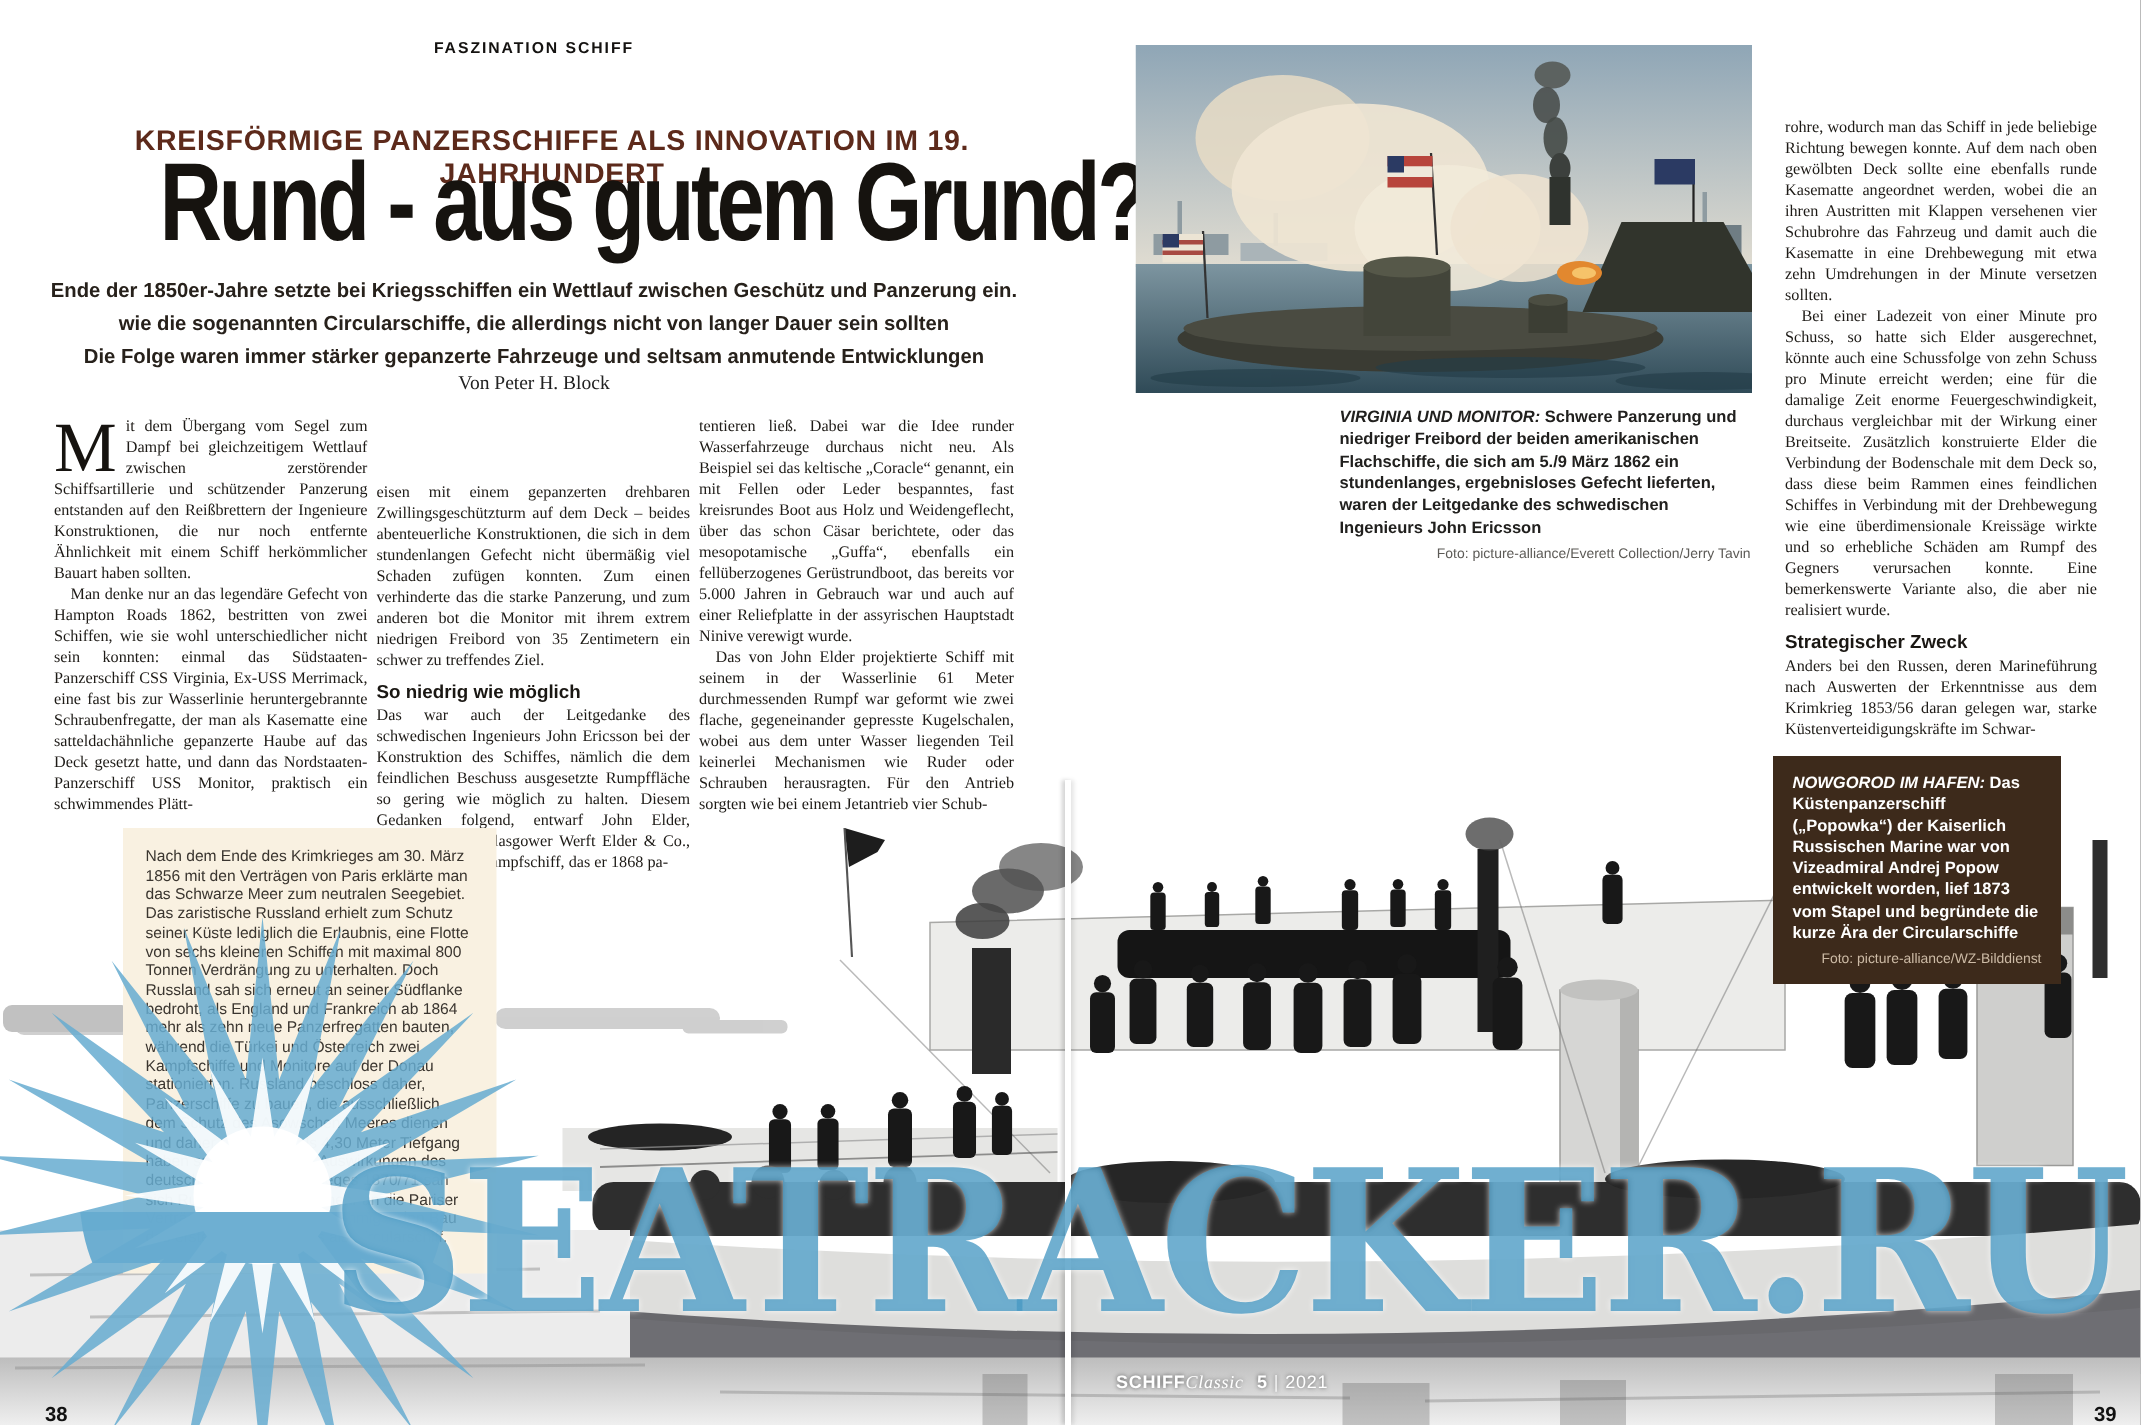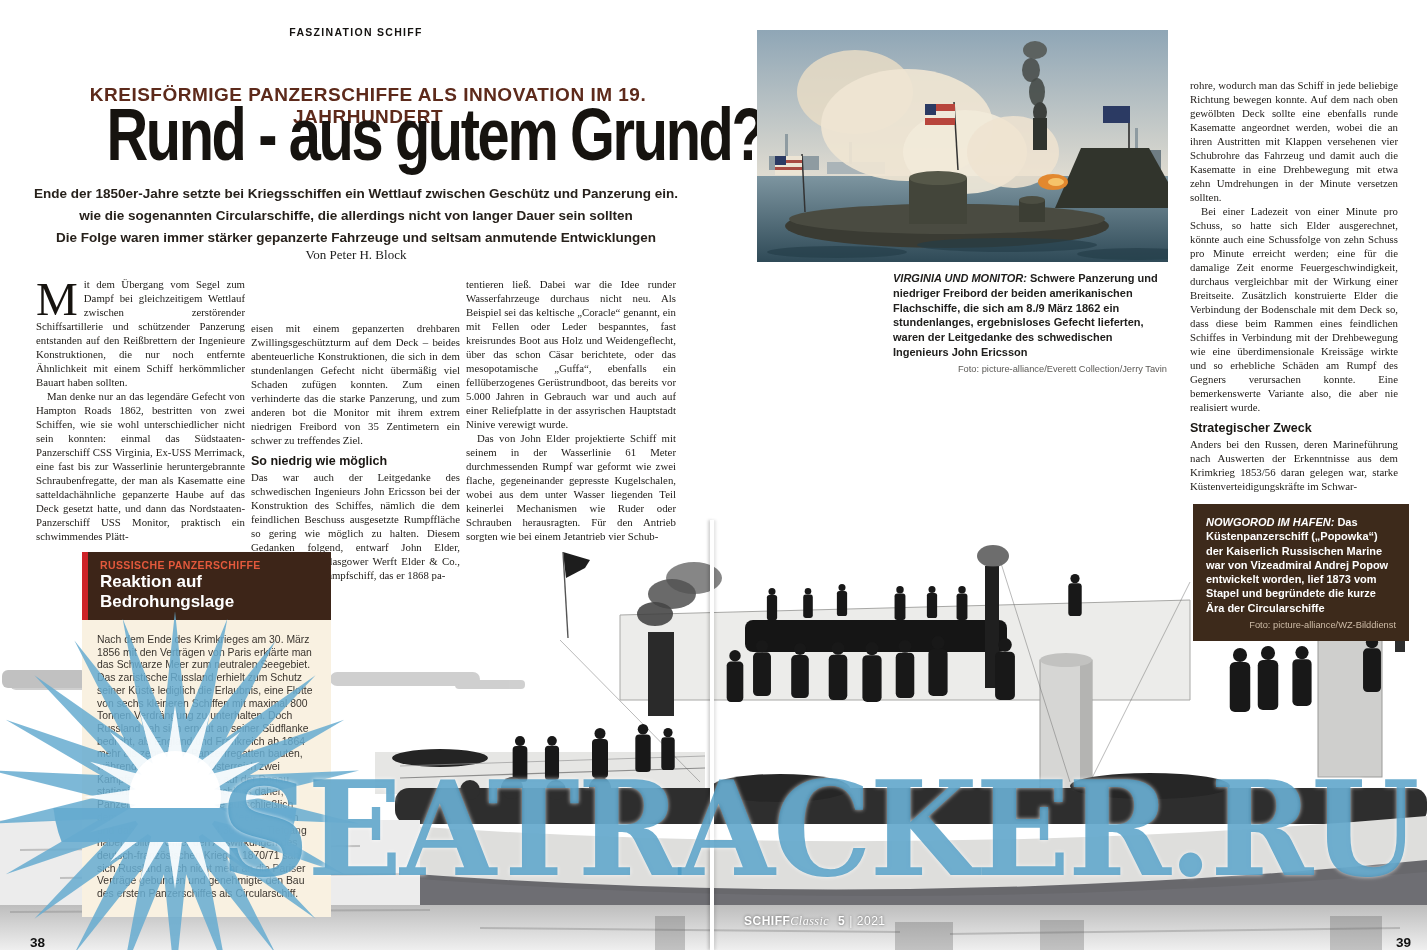--- a/index.html
+++ b/index.html
@@ -41,23 +41,23 @@
     color:#3a352f;min-height:250px;}
 
   
   .painting{position:absolute;left:757px;top:30px;width:411px;height:232px;}
   .cap-battle{position:absolute;left:893px;top:271px;width:274px;font-size:11px;
     line-height:14.8px;font-weight:bold;color:#21201e;}
   .cap-lead{font-style:italic;}
   .credit{font-weight:normal;font-size:9.3px;color:#5c5a56;text-align:right;margin-top:2px;}
 
   
-  .nowbox{position:absolute;left:1182px;top:504px;width:216px;box-sizing:border-box;
+  .nowbox{position:absolute;left:1182px;top:504px;width:192px;box-sizing:border-box;
     background:#3d2a1b;color:#fff;padding:11px 13px 9px;font-size:11px;line-height:14.3px;
-    font-weight:bold;z-index:30;margin-left:11px;}
+    font-weight:bold;z-index:30;}
   .credit-light{font-weight:normal;font-size:9.3px;color:#cdbba6;text-align:right;margin-top:3px;}
 
   
   .photo-bottom{position:absolute;left:0;top:520px;width:1427px;height:430px;}
   .gutter{position:absolute;left:710px;top:520px;width:4px;height:430px;background:#fff;
     box-shadow:-2px 0 3px rgba(0,0,0,.18),2px 0 3px rgba(0,0,0,.10);z-index:20;}
 
   
   .watermark{position:absolute;left:0;top:0;width:1427px;height:708px;z-index:40;pointer-events:none;}
   .wm-star{position:absolute;left:-15px;top:612px;width:380px;height:380px;}
@@ -289,24 +289,20 @@
     <p>eisen mit einem gepanzerten drehbaren Zwillingsgeschützturm auf dem Deck – beides abenteuerliche Konstruktionen, die sich in dem stundenlangen Gefecht nicht übermäßig viel Schaden zufügen konnten. Zum einen verhinderte das die starke Panzerung, und zum anderen bot die Monitor mit ihrem extrem niedrigen Freibord von 35 Zentimetern ein schwer zu treffendes Ziel.</p>
     <h3 class="subhead">So niedrig wie möglich</h3>
     <p>Das war auch der Leitgedanke des schwedischen Ingenieurs John Ericsson bei der Konstruktion des Schiffes, nämlich die dem feindlichen Beschuss ausgesetzte Rumpffläche so gering wie möglich zu halten. Diesem Gedanken folgend, entwarf John Elder, Mitinhaber der Glasgower Werft Elder &amp; Co., ein kreisrundes Kampfschiff, das er 1868 pa-</p>
   </div>
   <div class="col col3">
     <p>tentieren ließ. Dabei war die Idee runder Wasserfahrzeuge durchaus nicht neu. Als Beispiel sei das keltische „Coracle“ genannt, ein mit Fellen oder Leder bespanntes, fast kreisrundes Boot aus Holz und Weidengeflecht, über das schon Cäsar berichtete, oder das mesopotamische „Guffa“, ebenfalls ein fellüberzogenes Gerüstrundboot, das bereits vor 5.000 Jahren in Gebrauch war und auch auf einer Reliefplatte in der assyrischen Hauptstadt Ninive verewigt wurde.</p>
     <p class="ind">Das von John Elder projektierte Schiff mit seinem in der Wasserlinie 61 Meter durchmessenden Rumpf war geformt wie zwei flache, gegeneinander gepresste Kugelschalen, wobei aus dem unter Wasser liegenden Teil keinerlei Mechanismen wie Ruder oder Schrauben herausragten. Für den Antrieb sorgten wie bei einem Jetantrieb vier Schub-</p>
   </div>
 
   <aside class="redbox">
-    <div class="redbox-head">
-      <div class="redbox-kicker">RUSSISCHE PANZERSCHIFFE</div>
-      <div class="redbox-title">Reaktion auf Bedrohungslage</div>
-    </div>
     <div class="redbox-body">Nach dem Ende des Krimkrieges am 30. März 1856 mit den Verträgen von Paris erklärte man das Schwarze Meer zum neutralen Seegebiet. Das zaristische Russland erhielt zum Schutz seiner Küste lediglich die Erlaubnis, eine Flotte von sechs kleineren Schiffen mit maximal 800 Tonnen Verdrängung zu unterhalten. Doch Russland sah sich erneut an seiner Südflanke bedroht, als England und Frankreich ab 1864 mehr als zehn neue Panzerfregatten bauten, während die Türkei und Österreich zwei Kampfschiffe und Monitore auf der Donau stationierten. Russland beschloss daher, Panzerschiffe zu bauen, die ausschließlich dem Schutz des Asowschen Meeres dienen und daher nicht mehr als 4,30 Meter Tiefgang haben sollten. Unter den Auswirkungen des deutsch-französischen Krieges 1870/71 sah sich Russland auch nicht mehr an die Pariser Verträge gebunden und genehmigte den Bau des ersten Panzerschiffes als Circularschiff.</div>
   </aside>
 
   <svg class="painting" viewBox="0 0 411 232">
     <defs>
       <linearGradient id="skyG" x1="0" y1="0" x2="0" y2="1">
         <stop offset="0" stop-color="#8fa6b6"></stop>
           <stop offset="1" stop-color="#e0dcd1"></stop>
       </linearGradient>
       <linearGradient id="seaG" x1="0" y1="0" x2="0" y2="1">
@@ -365,21 +361,21 @@
       <rect x="18" y="126" width="11" height="9" fill="#2b3a63"></rect>
     </g>
     <g fill="#243d48" opacity=".65">
       <ellipse cx="80" cy="222" rx="70" ry="6"></ellipse>
         <ellipse cx="250" cy="215" rx="90" ry="7"></ellipse>
       <ellipse cx="380" cy="224" rx="60" ry="6"></ellipse>
     </g>
   </svg>
 
   <figcaption class="cap-battle">
-    <span class="cap-lead">VIRGINIA UND MONITOR:</span><span> Schwere Panzerung und niedriger Freibord der beiden amerikanischen Flachschiffe, die sich am 8./9 März 1862 ein stundenlanges, ergebnisloses Gefecht lieferten, waren der Leitgedanke des schwedischen Ingenieurs John Ericsson</span>
+    <span class="cap-lead">VIRGINIA UND MONITOR:</span><span> Schwere Panzerung und niedriger Freibord der beiden amerikanischen Flachschiffe, die sich am 5./9 März 1862 ein stundenlanges, ergebnisloses Gefecht lieferten, waren der Leitgedanke des schwedischen Ingenieurs John Ericsson</span>
     <div class="credit">Foto: picture-alliance/Everett Collection/Jerry Tavin</div>
   </figcaption>
 
   <div class="col col4">
     <p>rohre, wodurch man das Schiff in jede beliebige Richtung bewegen konnte. Auf dem nach oben gewölbten Deck sollte eine ebenfalls runde Kasematte angeordnet werden, wobei die an ihren Austritten mit Klappen versehenen vier Schubrohre das Fahrzeug und damit auch die Kasematte in eine Drehbewegung mit etwa zehn Umdrehungen in der Minute versetzen sollten.</p>
     <p class="ind">Bei einer Ladezeit von einer Minute pro Schuss, so hatte sich Elder ausgerechnet, könnte auch eine Schussfolge von zehn Schuss pro Minute erreicht werden; eine für die damalige Zeit enorme Feuergeschwindigkeit, durchaus vergleichbar mit der Wirkung einer Breitseite. Zusätzlich konstruierte Elder die Verbindung der Bodenschale mit dem Deck so, dass diese beim Rammen eines feindlichen Schiffes in Verbindung mit der Drehbewegung wie eine überdimensionale Kreissäge wirkte und so erhebliche Schäden am Rumpf des Gegners verursachen konnte. Eine bemerkenswerte Variante also, die aber nie realisiert wurde.</p>
     <h3 class="subhead">Strategischer Zweck</h3>
     <p>Anders bei den Russen, deren Marineführung nach Auswerten der Erkenntnisse aus dem Krimkrieg 1853/56 daran gelegen war, starke Küstenverteidigungskräfte im Schwar-</p>
   </div>
 

